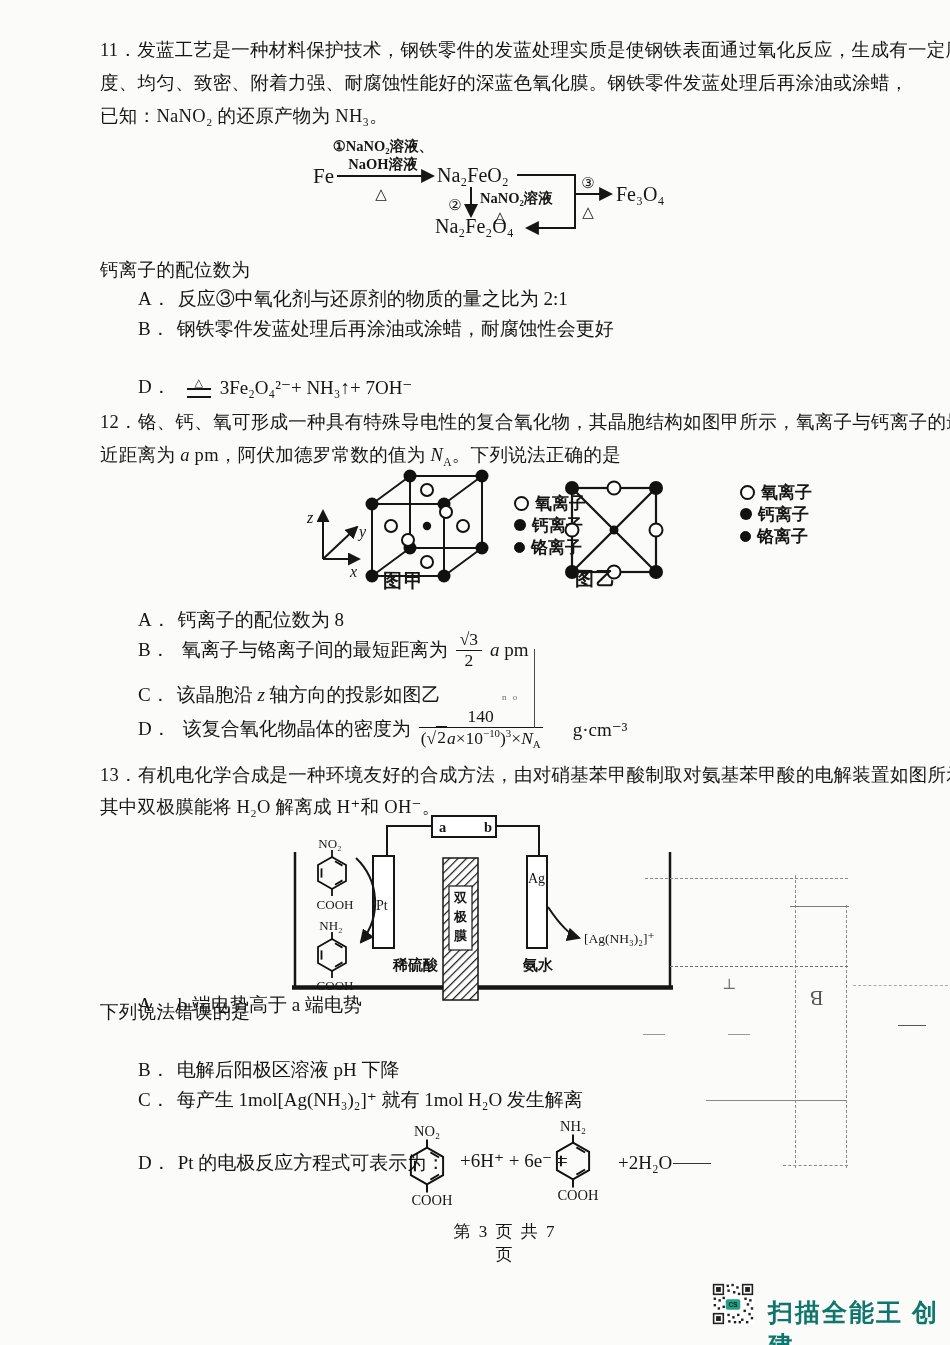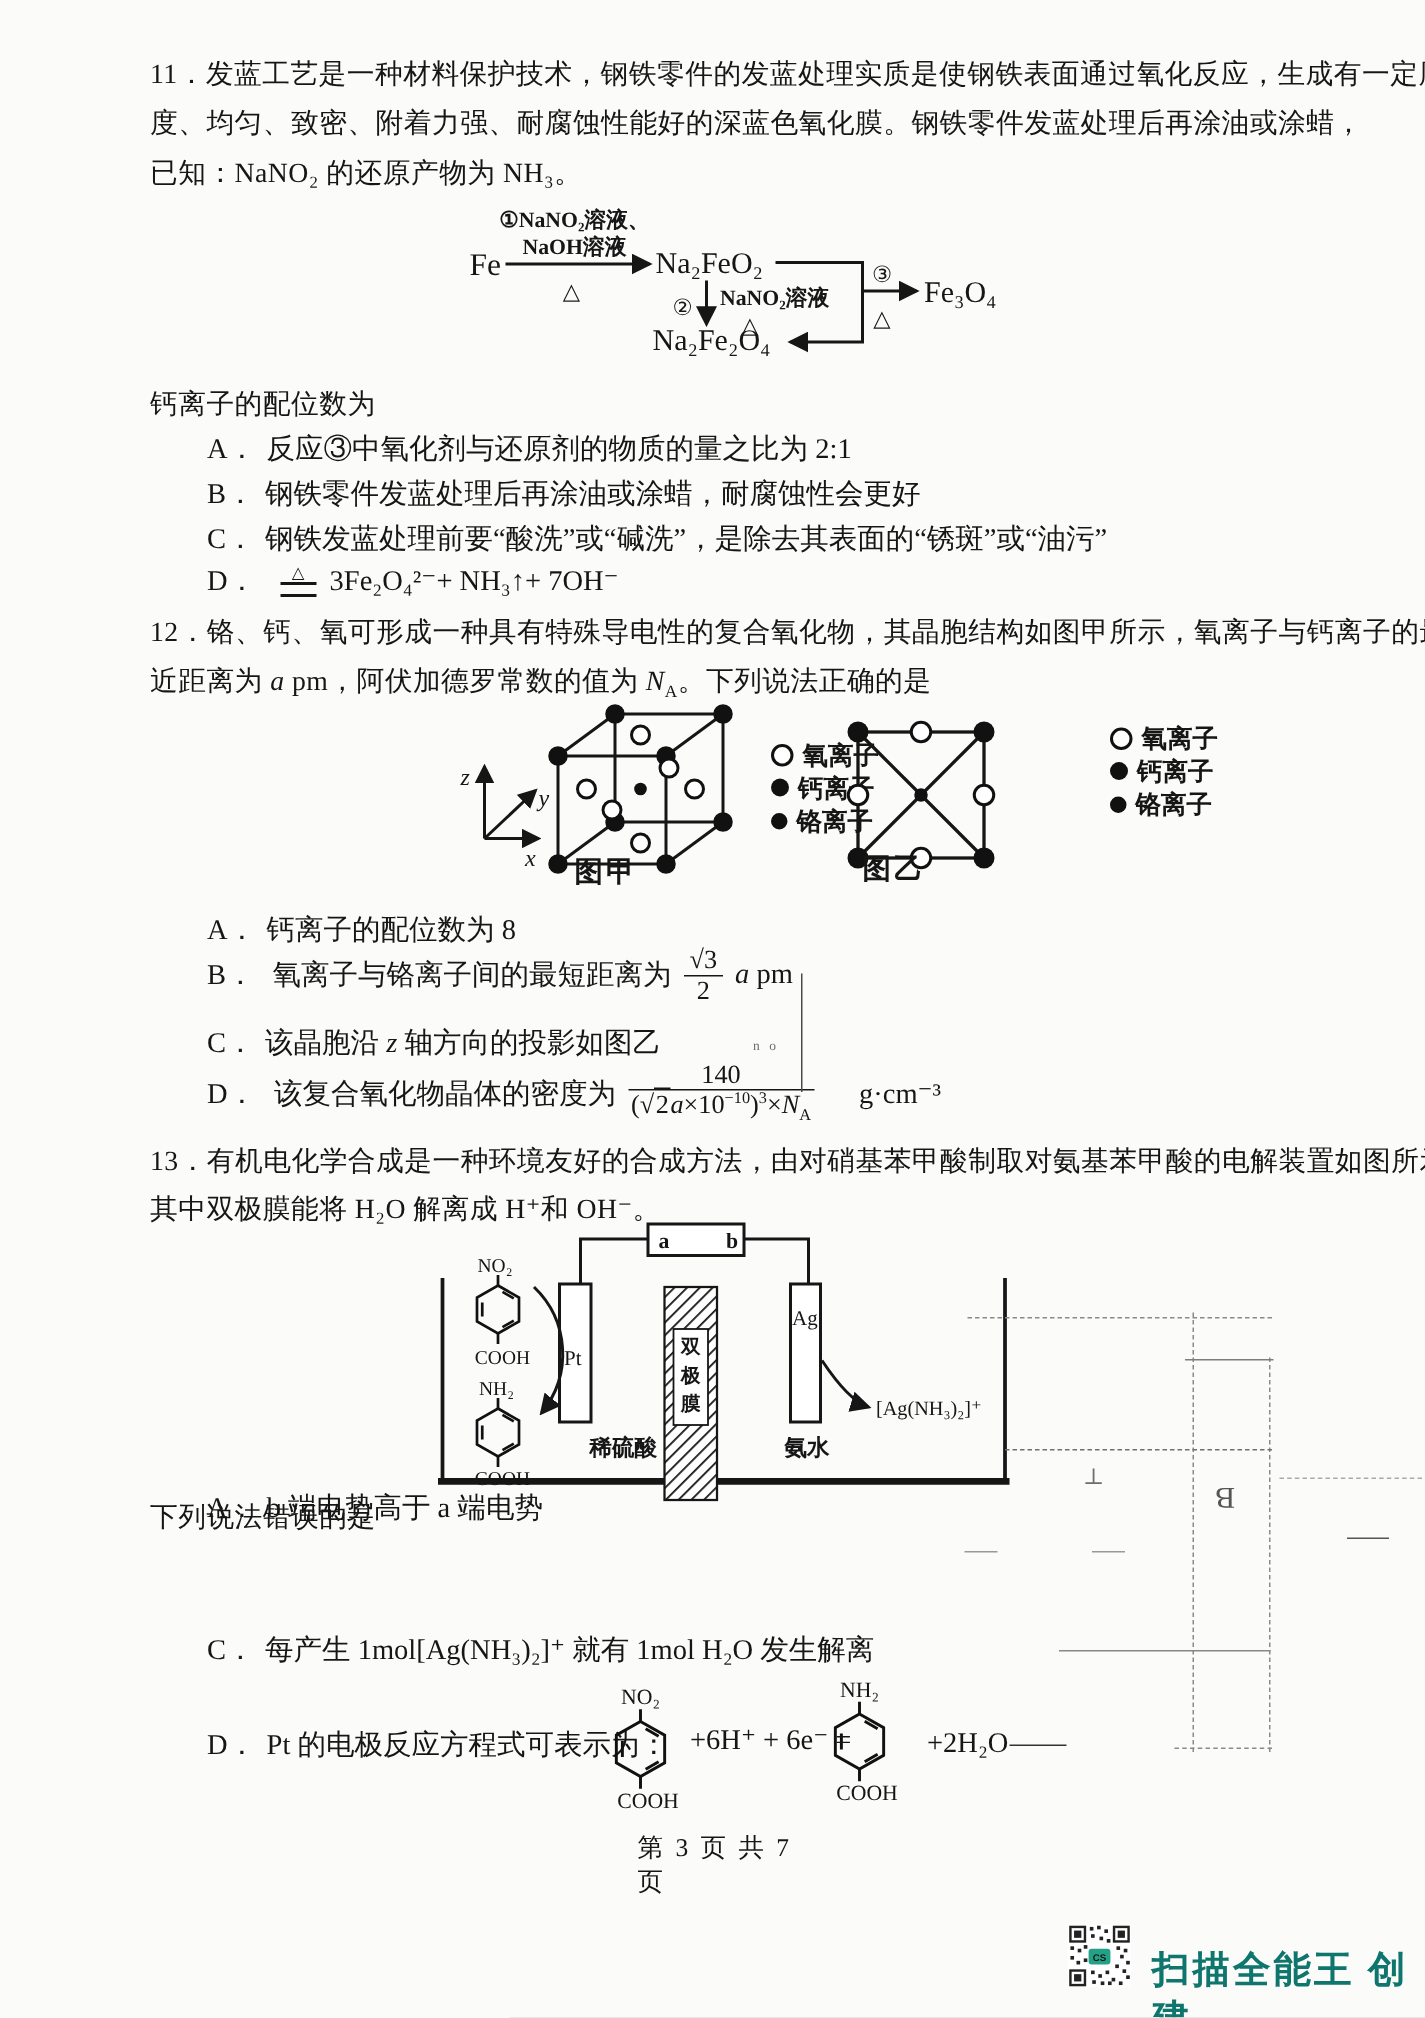--- a/index.html
+++ b/index.html
@@ -69,23 +69,20 @@
   </svg>
 
   <div class="tline" style="left:100px;top:258px">钙离子的配位数为</div>
 
   <div class="option" style="left:138px;top:286px">
     <span class="lbl">A．</span><span>反应③中氧化剂与还原剂的物质的量之比为 2:1</span>
   </div>
   <div class="option" style="left:138px;top:316px">
     <span class="lbl">B．</span><span>钢铁零件发蓝处理后再涂油或涂蜡，耐腐蚀性会更好</span>
   </div>
-  <div class="option" style="left:138px;top:346px">
-    <span class="lbl">C．</span><span>钢铁发蓝处理前要“酸洗”或“碱洗”，是除去其表面的“锈斑”或“油污”</span>
-  </div>
   <div class="option frow" style="left:138px;top:372px;height:30px">
     <span class="lbl">D．</span>
     <span class="eqd">
       <span class="eqd-top">△</span>
       <span class="eqd-bar"></span>
     </span>
     <span>3Fe₂O₄²⁻+ NH₃↑+ 7OH⁻</span>
   </div>
 
   <div class="tline" style="left:100px;top:410px">12．铬、钙、氧可形成一种具有特殊导电性的复合氧化物，其晶胞结构如图甲所示，氧离子与钙离子的最</div>
@@ -267,20 +264,23 @@
 
     <path d="M265,95 Q283,122 296,126" fill="none" stroke="#161616" stroke-width="2" marker-end="url(#arC)"></path>
     <text x="301" y="131" font-size="13.5">[Ag(NH₃)₂]⁺</text>
   </svg>
 
   <div class="tline" style="left:100px;top:1000px">下列说法错误的是</div>
 
   <div class="option" style="left:138px;top:992px">
     <span class="lbl">A．</span><span>b 端电势高于 a 端电势</span>
   </div>
+  <div class="option" style="left:138px;top:1057px">
+    <span class="lbl">B．</span><span>电解后阳极区溶液 pH 下降</span>
+  </div>
   <div class="option" style="left:138px;top:1087px">
     <span class="lbl">C．</span><span>每产生 1mol[Ag(NH₃)₂]⁺ 就有 1mol H₂O 发生解离</span>
   </div>
 
   <div class="option" style="left:138px;top:1150px">
     <span class="lbl">D．</span><span>Pt 的电极反应方程式可表示为：</span>
   </div>
   <svg class="abs" style="left:383px;top:1106px" width="250" height="120" viewBox="0 0 250 120">
     <defs>
       <g id="bz2" fill="none" stroke="#111" stroke-width="1.7">
@@ -296,21 +296,21 @@
     <text x="44" y="30" text-anchor="middle" font-size="14.5">NO₂</text>
     <text x="49" y="99" text-anchor="middle" font-size="14.5">COOH</text>
     <use href="#bz2" transform="translate(190,55) scale(1.15)"></use>
     <text x="190" y="25" text-anchor="middle" font-size="14.5">NH₂</text>
     <text x="195" y="94" text-anchor="middle" font-size="14.5">COOH</text>
   </svg>
   <div class="option" style="left:460px;top:1149px">+6H⁺ + 6e⁻ =</div>
   <div class="option" style="left:618px;top:1152px">+2H₂O</div>
   <div class="abs" style="left:673px;top:1163px;width:38px;border-top:1.8px solid #333"></div>
 
-  <div class="footer" style="left:425px;top:1220px;width:120px;">第 3 页 共 7 页</div>
+  <div class="footer" style="left:445px;top:1220px;width:120px;text-align:center">第 3 页 共 7 页</div>
 
   <svg class="abs" style="left:712px;top:1283px" width="42" height="42" viewBox="0 0 52 52">
     <rect width="52" height="52" fill="#fff"></rect>
     <g fill="#222">
       <rect x="1" y="1" width="14" height="14"></rect>
         <rect x="37" y="1" width="14" height="14"></rect>
         <rect x="1" y="37" width="14" height="14"></rect>
       <rect x="18" y="2" width="3" height="3"></rect>
         <rect x="24" y="1" width="3" height="3"></rect>
         <rect x="30" y="4" width="3" height="3"></rect>

